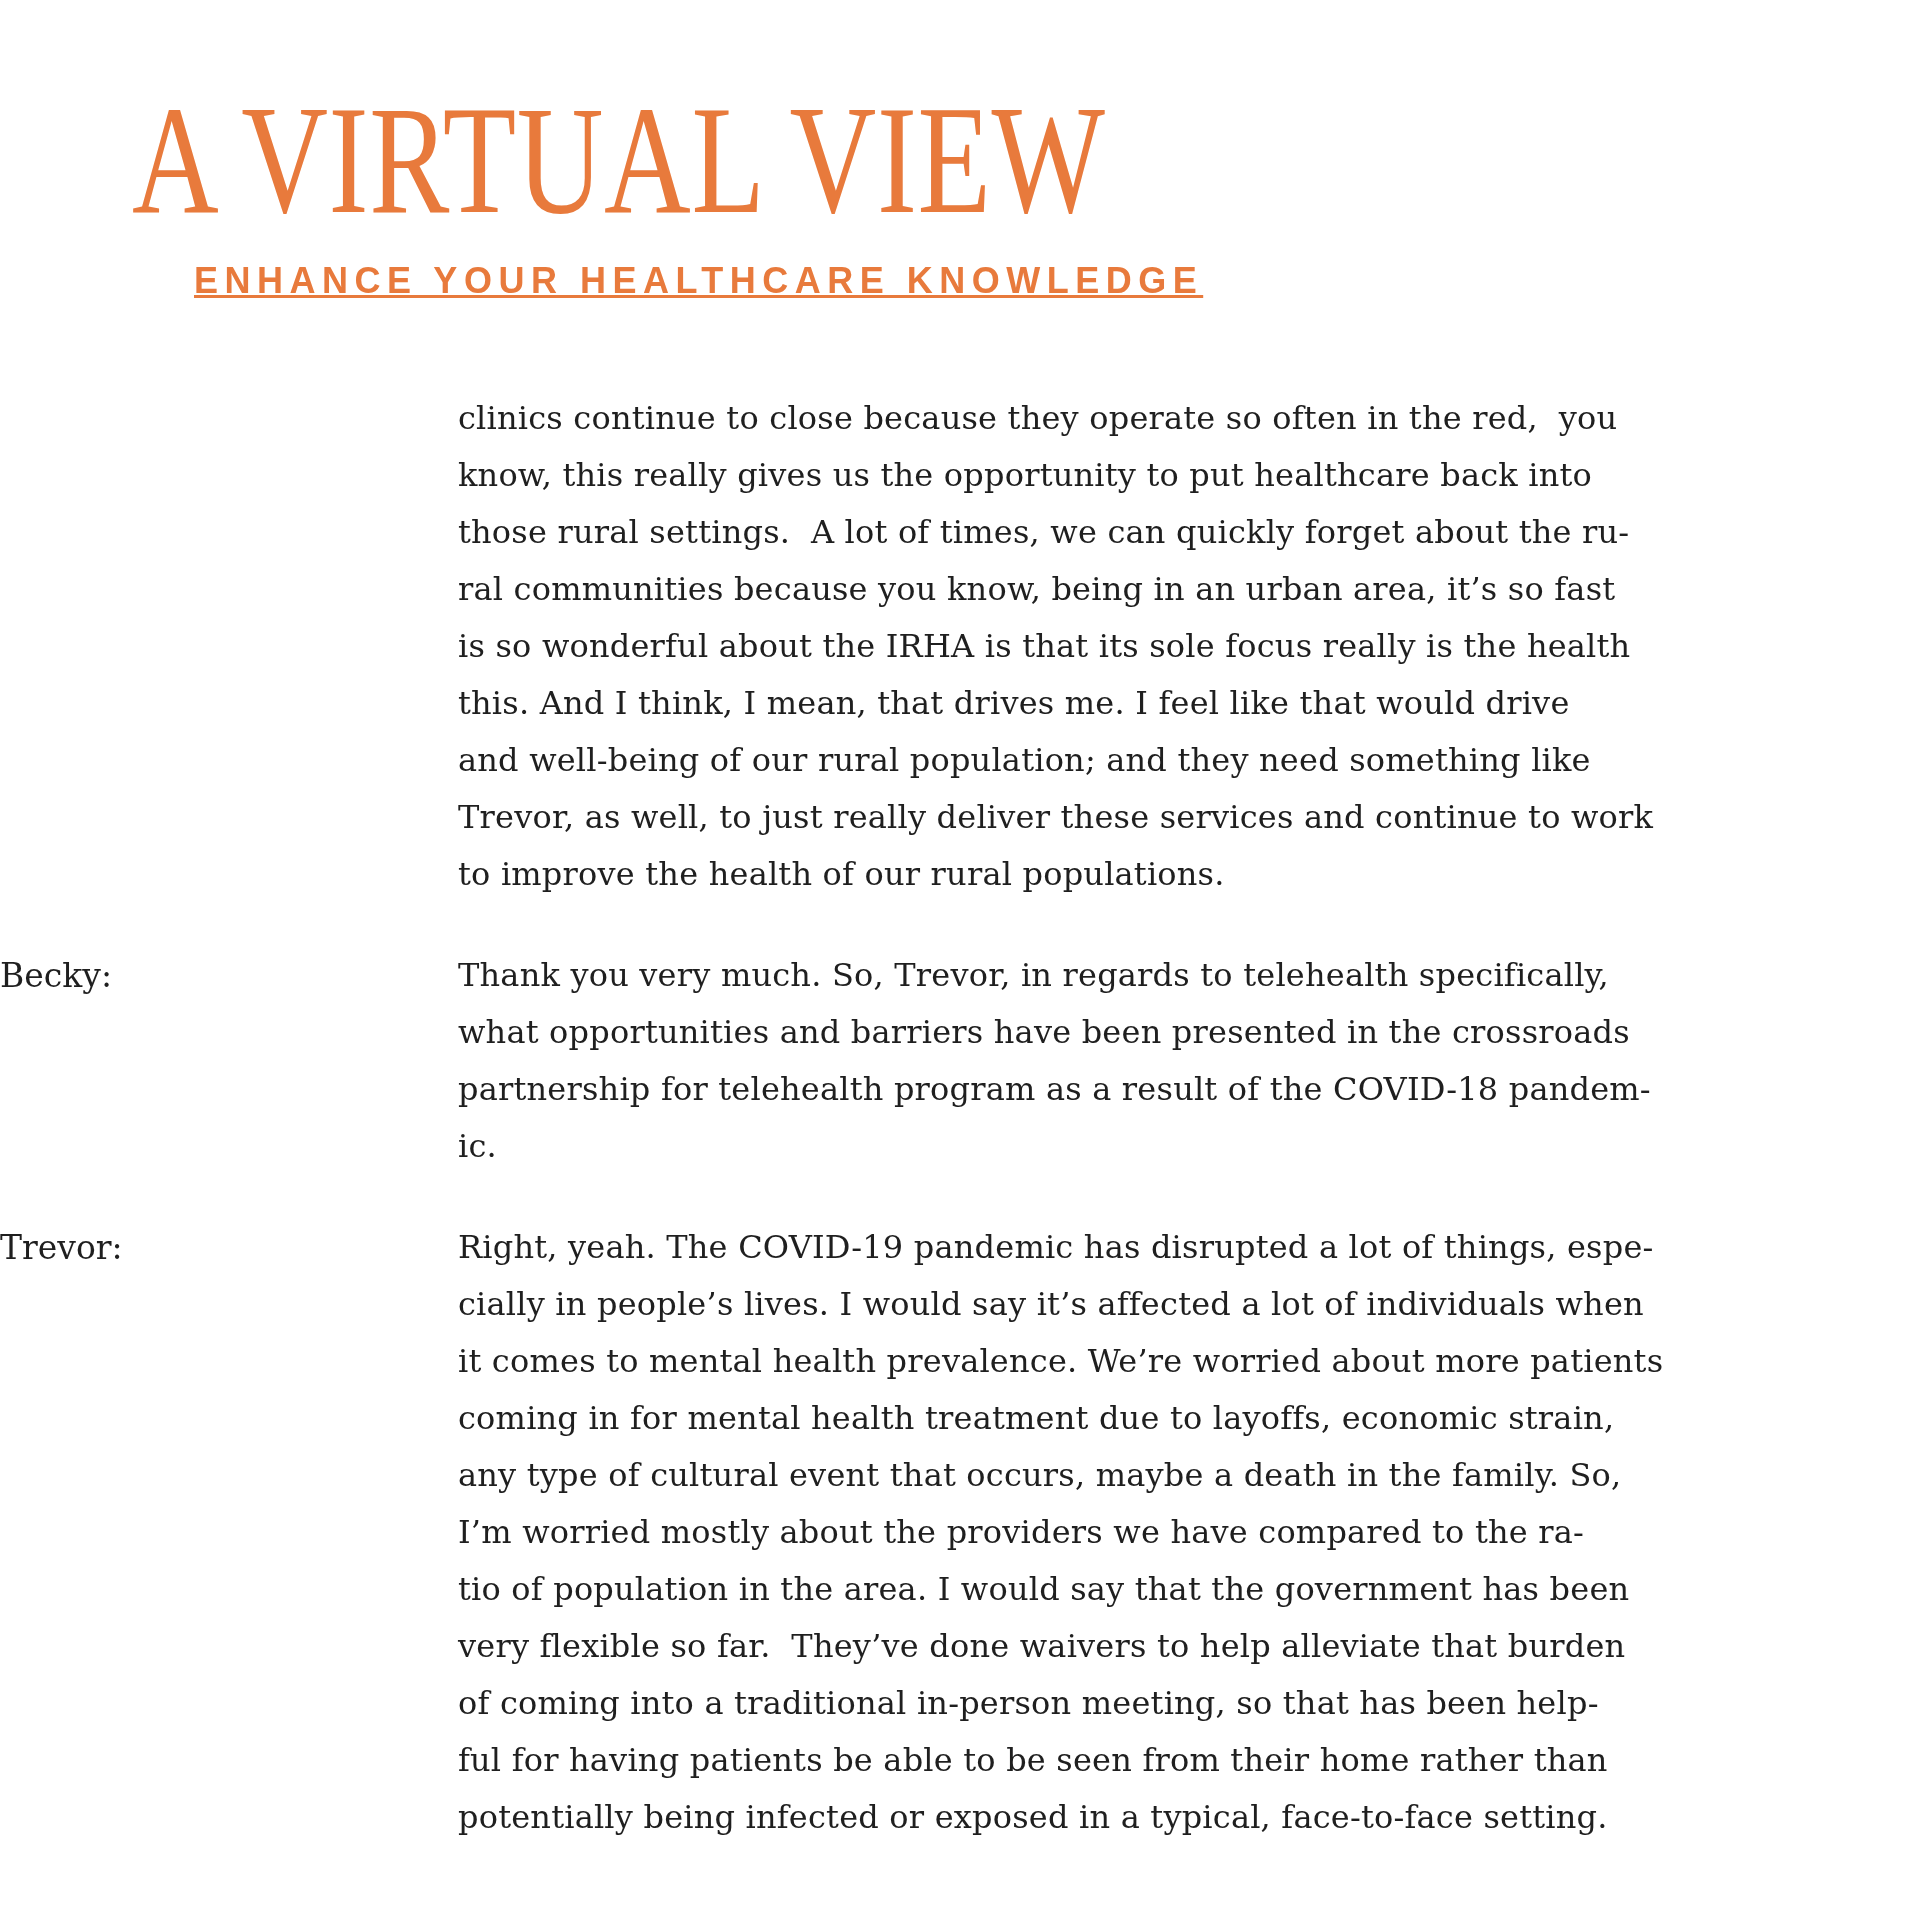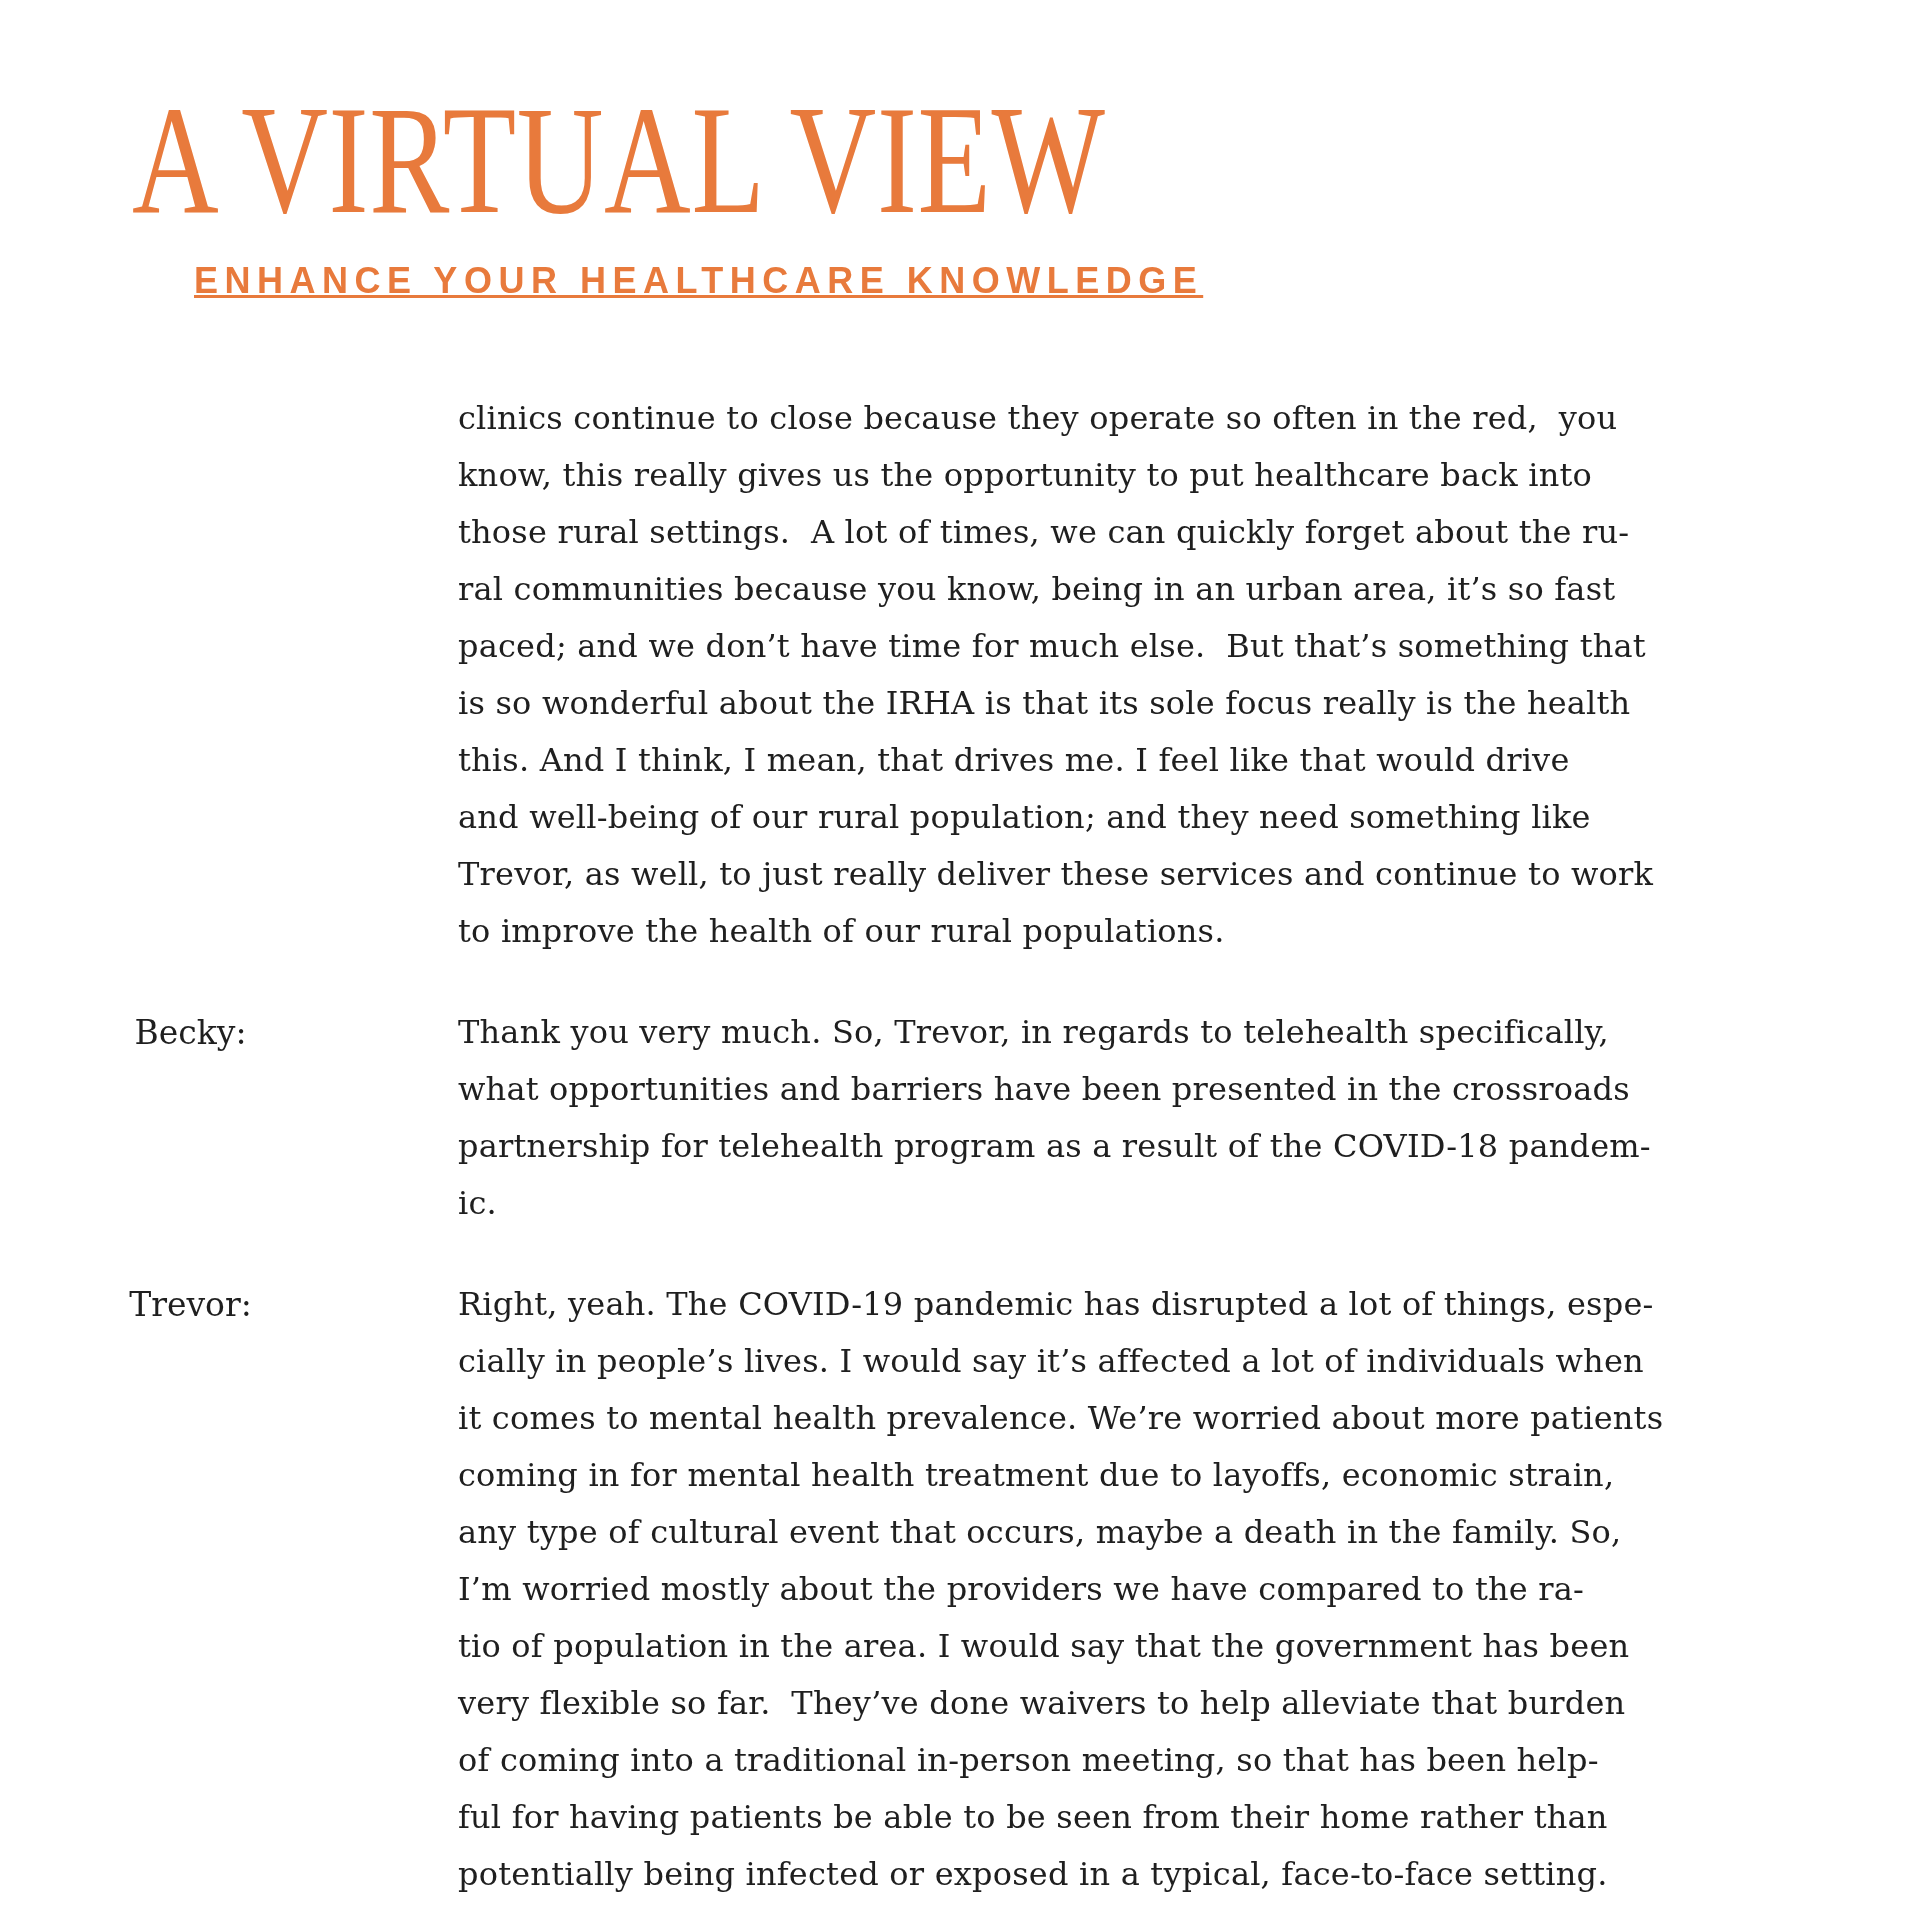--- a/index.html
+++ b/index.html
@@ -22,21 +22,21 @@
   .subtitle{
     margin-top:23px;padding-left:62px;
     font-family:"Liberation Sans",sans-serif;font-weight:700;
     font-size:36px;letter-spacing:6.5px;color:var(--accent);white-space:nowrap;text-decoration:underline;
   }
 
   
   .transcript{position:absolute;left:0;top:390px;width:1811px;}
   .para{position:relative;margin-bottom:44px;}
   .para .speaker{
-    position:absolute;left:0;top:0;width:381px;text-align:center;
+    position:absolute;left:0;top:0;width:381px;text-align:left;
     font-size:33px;line-height:57px;color:var(--ink);
   }
   .para .lines{margin-left:458px;}
   .line{
     font-size:32px;line-height:57px;color:var(--ink);
     letter-spacing:0.2px;white-space:pre;
   }
 </style>
 </head>
 <body style="--accent: #E87A3C; --ink: #1F1F1F; --teal: #35798D; --teal-light: #4C98AB; --teal-dark: #2F6F80;">
@@ -49,21 +49,20 @@
   </div>
 
   <div class="transcript">
       <div class="para">
         <div class="speaker"></div>
         <div class="lines">
           <div class="line">clinics continue to close because they operate so often in the red,  you</div>
           <div class="line">know, this really gives us the opportunity to put healthcare back into</div>
           <div class="line">those rural settings.  A lot of times, we can quickly forget about the ru-</div>
           <div class="line">ral communities because you know, being in an urban area, it’s so fast</div>
-          <div class="line">paced; and we don’t have time for much else.  But that’s something that</div>
           <div class="line">is so wonderful about the IRHA is that its sole focus really is the health</div>
           <div class="line">this. And I think, I mean, that drives me. I feel like that would drive</div>
           <div class="line">and well-being of our rural population; and they need something like</div>
           <div class="line">Trevor, as well, to just really deliver these services and continue to work</div>
           <div class="line">to improve the health of our rural populations.</div>
         </div>
       </div>
       <div class="para">
         <div class="speaker">Becky:</div>
         <div class="lines">

